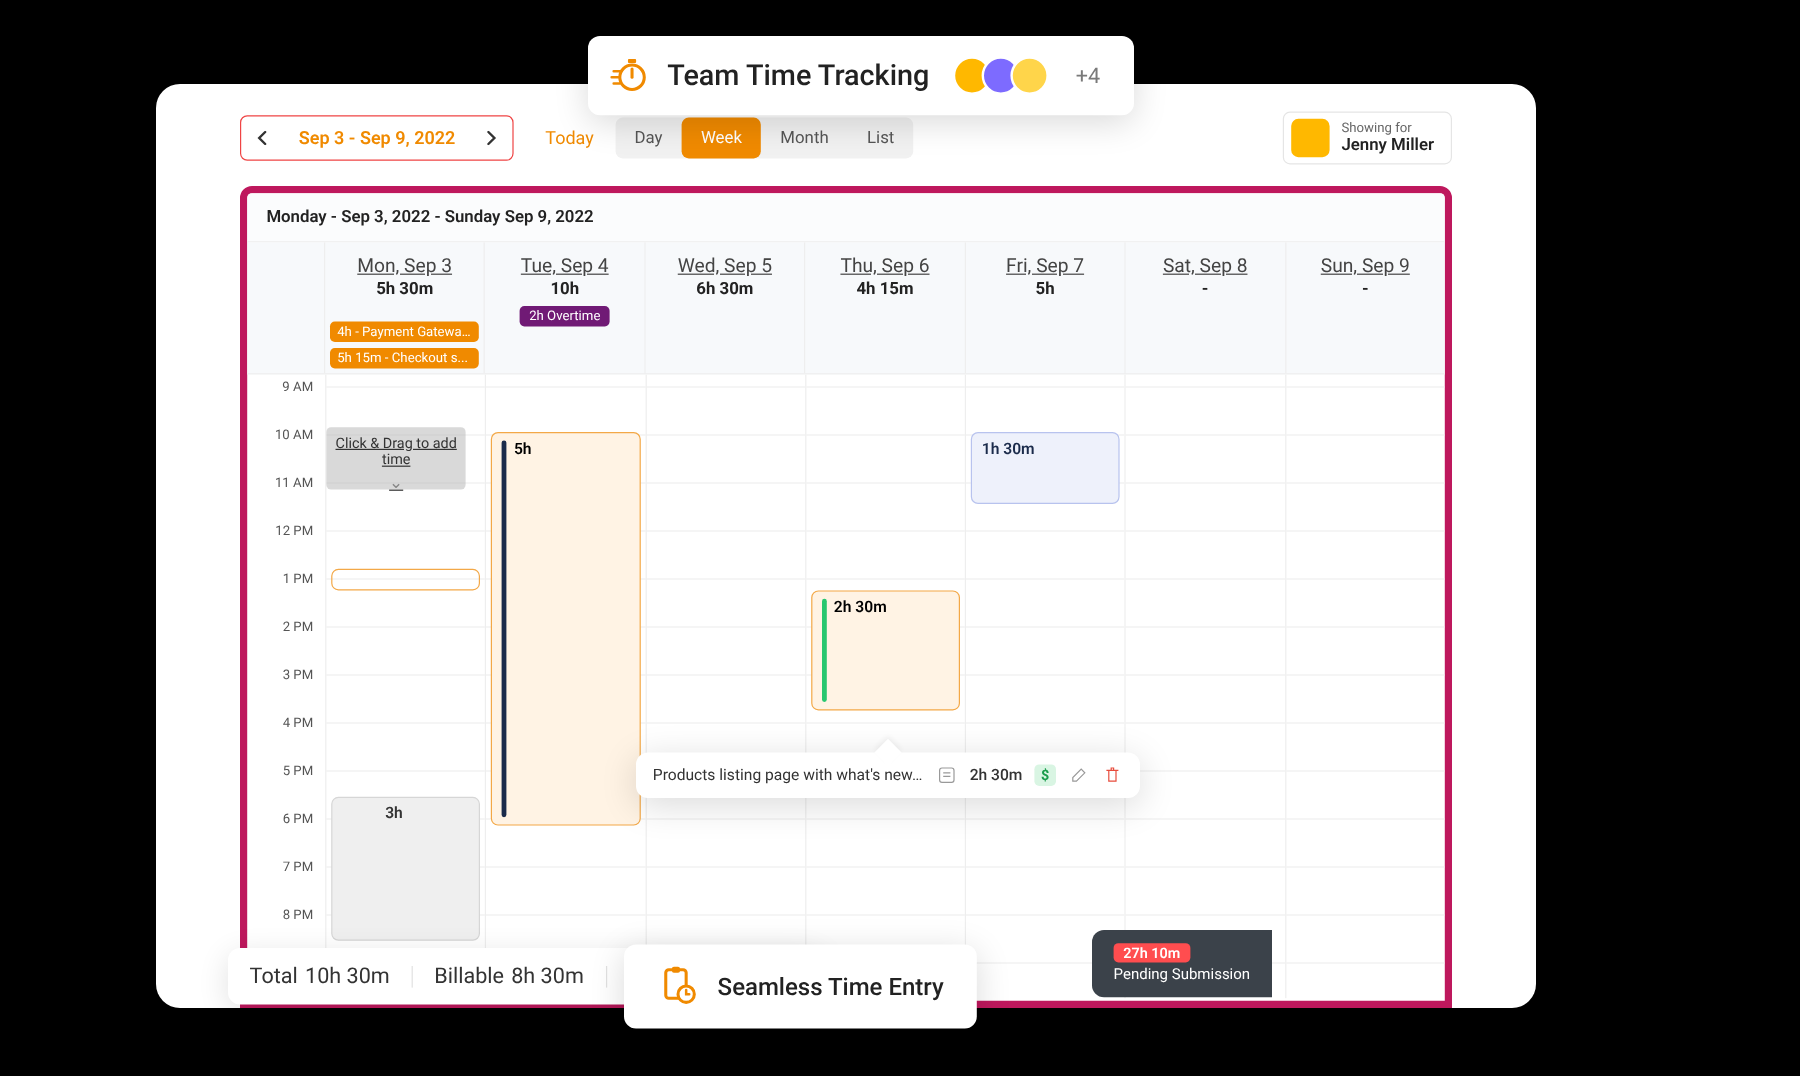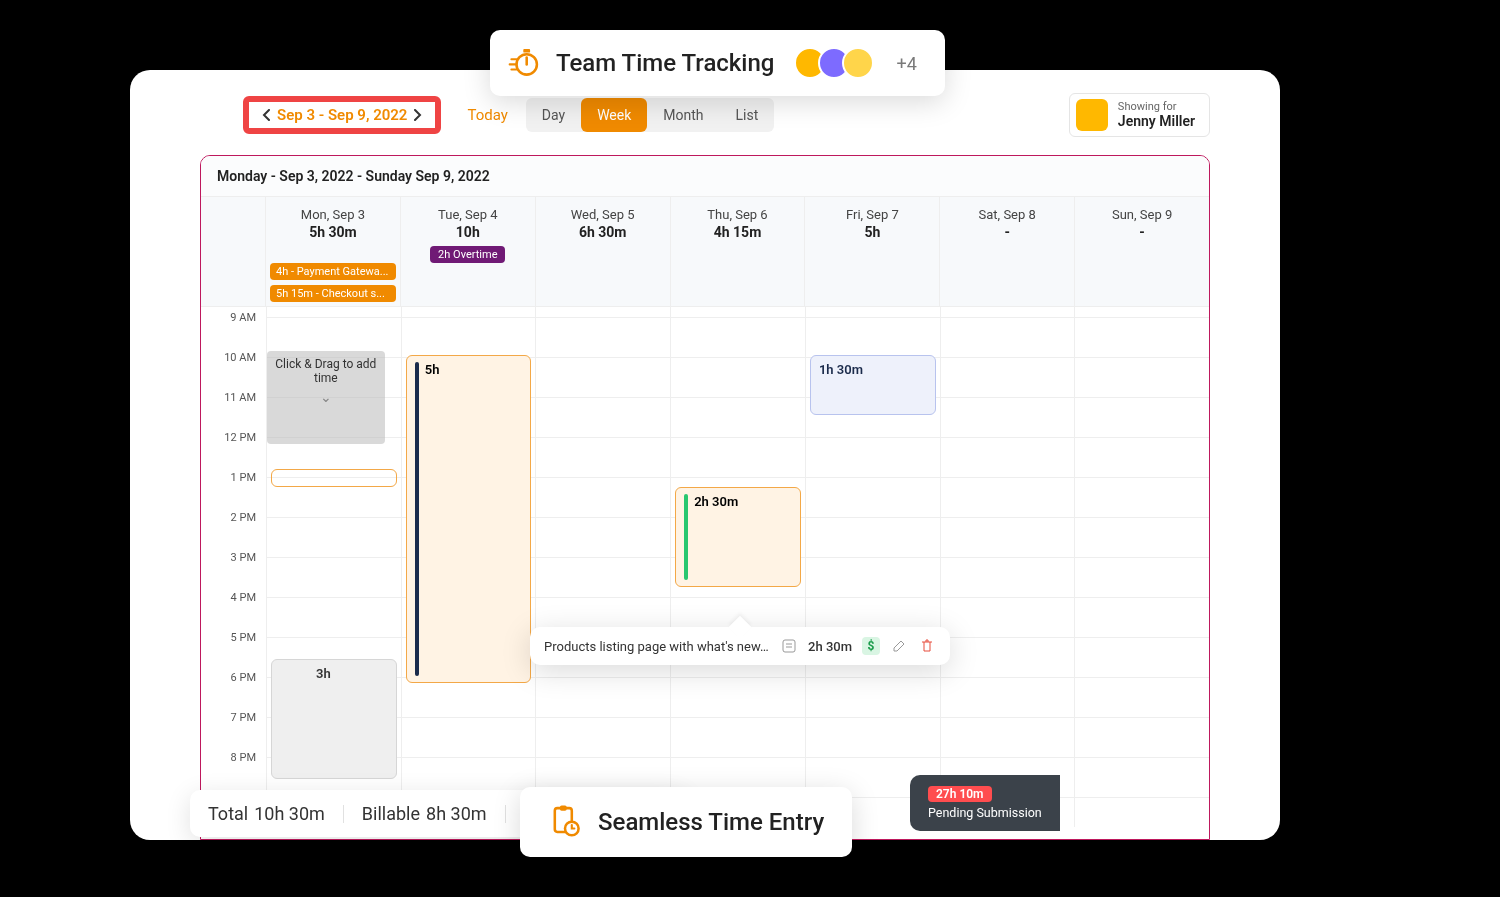--- a/index.html
+++ b/index.html
@@ -48,22 +48,22 @@
   .avatar:first-child { margin-left: 0; }
   .plus-count { font-size: 18px; color: #7a7a7a; margin-left: 8px; }
   
   .toolbar {
     position: absolute;
     top: 25px; left: 70px; right: 70px; height: 40px;
     display: flex; align-items: center; gap: 18px;
   }
   .date-nav {
     display: flex; align-items: center;
-    border: 6px solid #ef4444; border-radius: 6px;
-    height: 38px; padding: 0 10px; gap: 2px; margin-left: 43px;
+    border: 1px solid #ef4444; border-radius: 6px;
+    height: 38px; padding: 0 10px; gap: 22px;
   }
   .chev { width: 16px; height: 16px; cursor: pointer; color: #333; display:flex;align-items:center;justify-content:center;}
   .date-range { color: #f08a00; font-weight: 600; font-size: 15px; }
   .today-link { color: #f08a00; font-size: 15px; cursor: pointer; margin-left: 8px;}
   .view-switch {
     display: flex; background: #f1f1f1; border-radius: 6px;
     height: 34px; 
   }
   .view-btn {
     padding: 0 16px; display: flex; align-items: center;
@@ -79,42 +79,42 @@
     width: 32px; height: 32px; border-radius: 6px;
     background: #ffb800;
   }
   .showing-text { line-height: 1.2; }
   .showing-label { font-size: 11px; color: #666; }
   .showing-name { font-size: 14px; font-weight: 600; color: #222; }
   
   .cal-panel {
     position: absolute;
     left: 70px; right: 70px; top: 85px; bottom: 0;
-    border: 1px solid #be185d; border-radius: 10px 10px 0 0;
+    border: 6px solid #be185d; border-radius: 10px 10px 0 0;
     overflow: hidden;
     background: #fff;
   }
   .cal-title {
     padding: 12px 16px; font-size: 14px; font-weight: 600; color: #222;
     border-bottom: 1px solid #eee;
     background:#fbfcfd;
   }
   .day-headers {
     display: flex; height: 110px;
     border-bottom: 1px solid #eee;
     background: #f7f9fb;
   }
   .time-gutter-head { width: 65px; border-right: 1px solid #eee;}
   .day-head {
     flex: 1; text-align: center; padding: 10px 4px;
     border-right: 1px solid #eee;
     position: relative;
   }
   .day-head:last-child { border-right: none; }
-  .day-date { font-size: 13px; color: #444; }
+  .day-date { font-size: 16px; color: #444; text-decoration: underline; }
   .day-total { font-size: 14px; font-weight: 700; color: #222; margin-top:2px;}
   .overtime-badge {
     display: inline-block; background: #701a75; color: #fff;
     font-size: 11px; padding: 2px 8px; border-radius: 4px;
     margin-top: 6px;
   }
   .mini-entry {
     position:absolute; left:4px; right:4px;
     background:#f08a00; color:#fff; font-size:11px;
     border-radius:4px; padding:2px 6px; text-align:left;
@@ -226,21 +226,21 @@
   }
   
   .bottom-card {
     position:absolute; left:520px; bottom:40px;
     background:#fff; border-radius:10px;
     box-shadow:0 6px 28px rgba(0,0,0,0.15);
     padding:16px 28px; display:flex; align-items:center; gap:16px;
     z-index:50;
   }
   .clipboard-icon svg{ width:34px; height:34px; }
-  .bottom-title{ font-size:24px; font-weight:500; color:#222;}
+  .bottom-title{ font-size:20px; font-weight:500; color:#222;}
 </style>
 </head>
 <body>
 
 <div class="top-card">
   <span class="stopwatch-icon">
     <svg viewBox="0 0 40 40" fill="none">
       <circle cx="22" cy="24" r="12" stroke="#f08a00" stroke-width="3"></circle>
       <path d="M22 24 L22 16" stroke="#f08a00" stroke-width="3" stroke-linecap="round"></path>
       <rect x="18" y="6" width="8" height="4" rx="1" fill="#f08a00"></rect>
@@ -354,21 +354,21 @@
             <div class="hour-line" style="top: 130px;"></div>
             <div class="hour-line" style="top: 170px;"></div>
             <div class="hour-line" style="top: 210px;"></div>
             <div class="hour-line" style="top: 250px;"></div>
             <div class="hour-line" style="top: 290px;"></div>
             <div class="hour-line" style="top: 330px;"></div>
             <div class="hour-line" style="top: 370px;"></div>
             <div class="hour-line" style="top: 410px;"></div>
             <div class="hour-line" style="top: 450px;"></div>
             <div class="hour-line" style="top: 490px;"></div>
-            <div class="drag-hint" style="left: 0px; right: 16px; top: 44px; height: 93px;"><span>Click &amp; Drag to add time</span><span class="arrow">⌄</span></div>
+            <div class="drag-hint" style="left: 0px; right: 16px; top: 44px; height: 52px; text-decoration: underline;"><span>Click &amp; Drag to add time</span><span class="arrow">⌄</span></div>
             <div class="event ev-thin-orange" style="top: 162px;"></div>
             <div class="event ev-grey" style="top: 352px; height: 120px; padding-left: 44px;">
               <span>3h</span>
             </div>
           </div>
           <div class="day-col">
             <div class="hour-line" style="top: 10px;"></div>
             <div class="hour-line" style="top: 50px;"></div>
             <div class="hour-line" style="top: 90px;"></div>
             <div class="hour-line" style="top: 130px;"></div>

